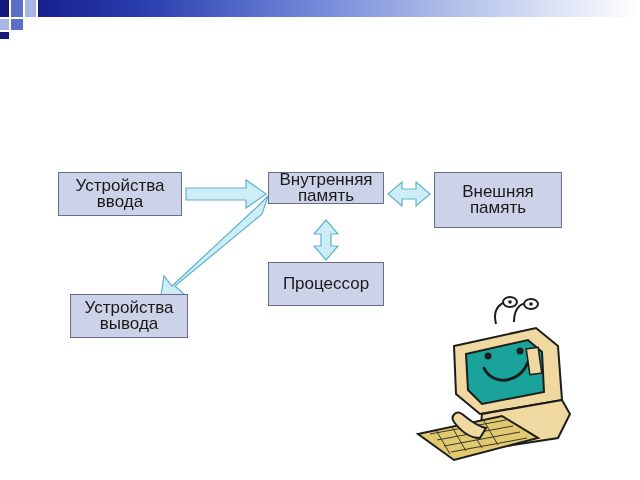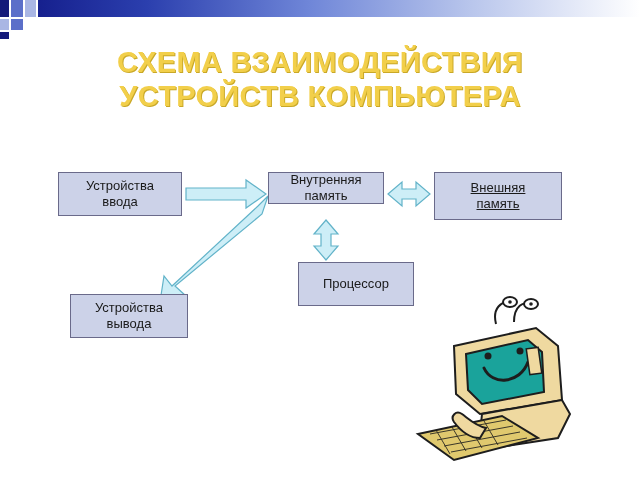--- a/index.html
+++ b/index.html
@@ -55,34 +55,34 @@
     letter-spacing: 0.3px;
     text-shadow: 1px 1px 0 #c9a827;
   }
 
   
   .box {
     position: absolute;
     background: #ccd2e8;
     border: 1px solid #6a6a8a;
     color: #1a1a1a;
-    font-size: 13px;
+    font-size: 17px;
     line-height: 16px;
     text-align: center;
     display: flex;
     align-items: center;
     justify-content: flex-start;
     box-sizing: border-box;
   }
   .box span { display: block; width: 100%; white-space: pre-line; }
 
   #box-input   { left: 58px;  top: 172px; width: 124px; height: 44px; }
   #box-intmem  { left: 268px; top: 172px; width: 116px; height: 32px; }
-  #box-extmem  { left: 434px; top: 172px; width: 128px; height: 48px; text-decoration: underline; }
-  #box-cpu     { left: 268px; top: 262px; width: 116px; height: 44px; margin-left: 30px; }
+  #box-extmem  { left: 434px; top: 172px; width: 128px; height: 56px; }
+  #box-cpu     { left: 268px; top: 262px; width: 116px; height: 44px; }
   #box-output  { left: 70px;  top: 294px; width: 118px; height: 44px; }
 
   
   #arrows {
     position: absolute;
     left: 0; top: 0;
     width: 640px; height: 480px;
     pointer-events: none;
   }
 
@@ -101,21 +101,20 @@
 <div id="slide">
 
   <div class="corner-grad"></div>
   <div class="sq-dark" style="left:0px;  top:0px;  width:9px;  height:17px;"></div>
   <div class="sq-mid" style="left:11px; top:0px;  width:12px; height:17px;"></div>
   <div class="sq-light" style="left:25px; top:0px;  width:11px; height:17px;"></div>
   <div class="sq-light" style="left:0px;  top:19px; width:9px;  height:11px;"></div>
   <div class="sq-mid" style="left:11px; top:19px; width:12px; height:11px;"></div>
   <div class="sq-dark" style="left:0px;  top:32px; width:9px;  height:7px;"></div>
 
-  <div class="title">СХЕМА ВЗАИМОДЕЙСТВИЯ УСТРОЙСТВ КОМПЬЮТЕРА</div>
 
   <svg id="arrows" viewBox="0 0 640 480">
 
     <g>
       <polygon points="186,188 246,188 246,180 266,194 246,208 246,200 186,200" fill="#cdeef7" stroke="#62b3c9" stroke-width="1.2"></polygon>
     </g>
 
     <g>
       <polygon points="388,194 402,182 402,189 416,189 416,182 430,194 416,206 416,199 402,199 402,206" fill="#cdeef7" stroke="#62b3c9" stroke-width="1.2"></polygon>
     </g>

